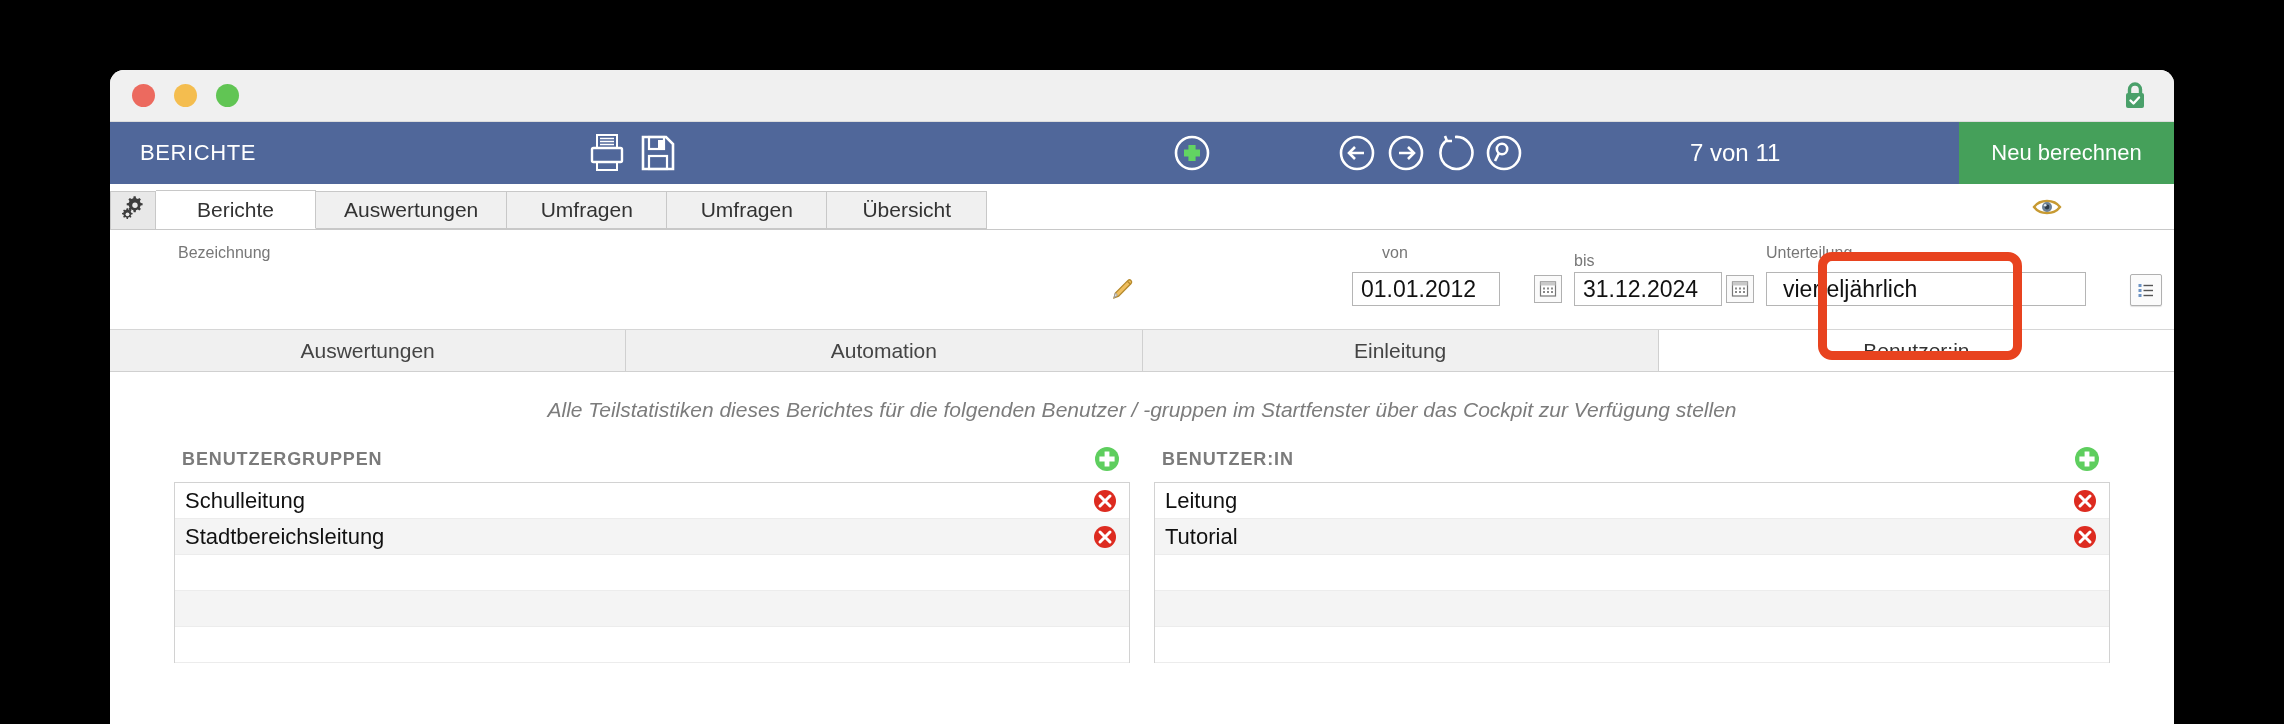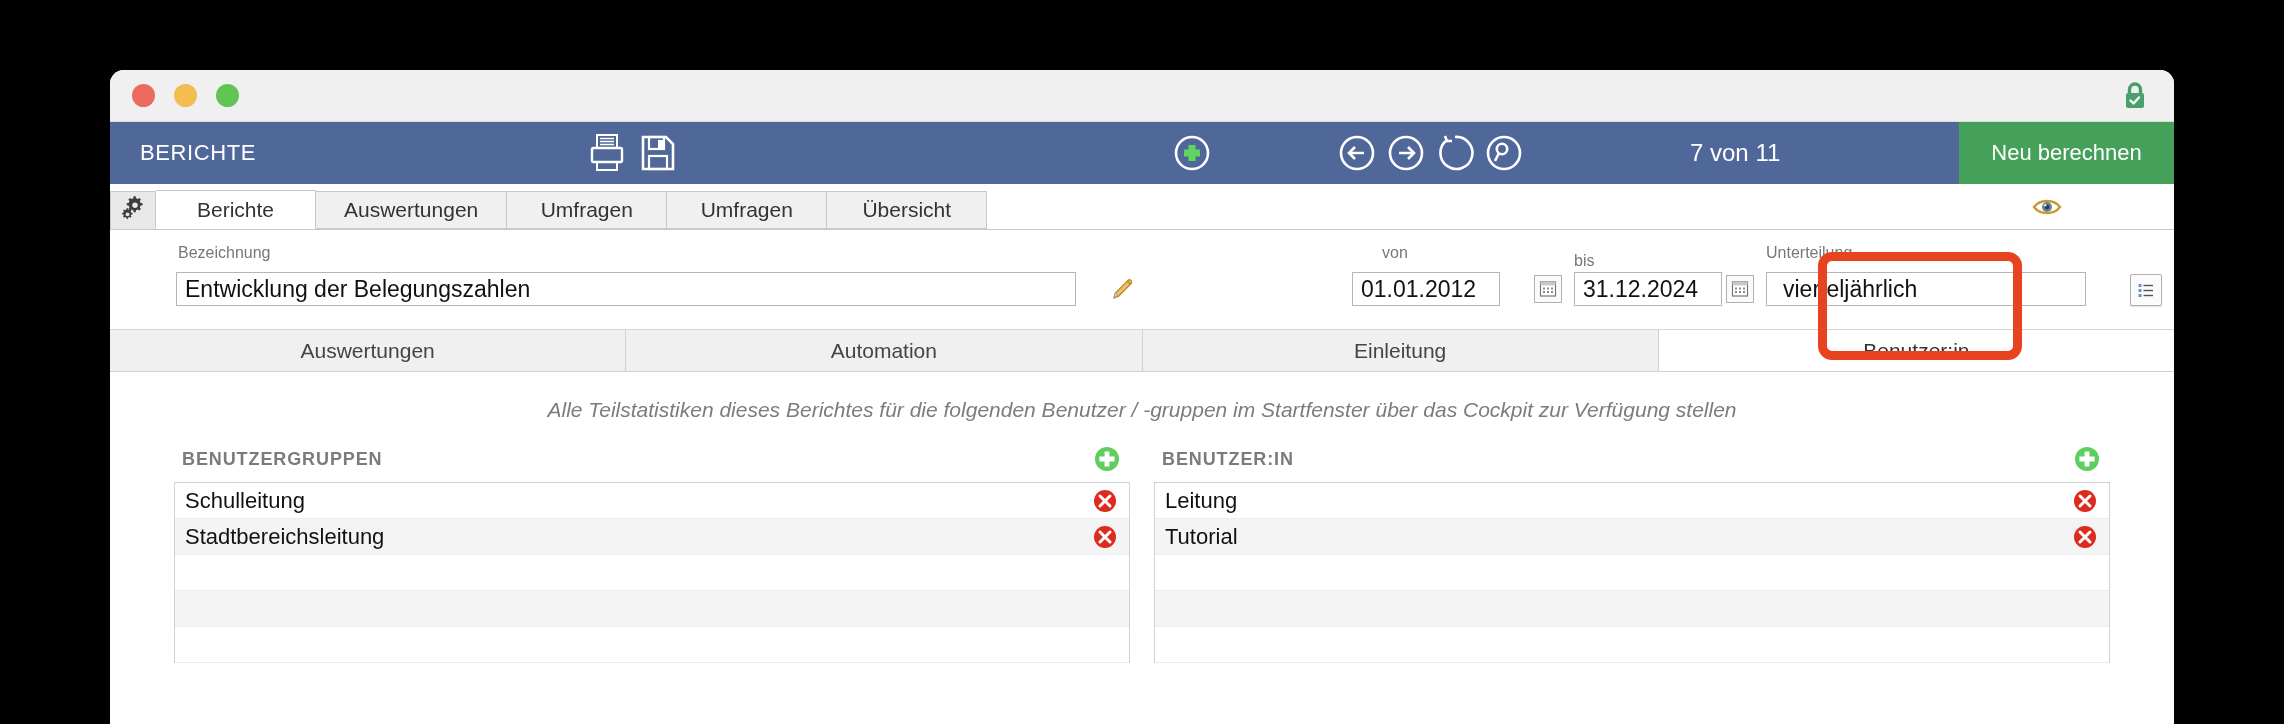--- a/index.html
+++ b/index.html
@@ -347,21 +347,20 @@
         <path d="M2 10 C8 2, 22 2, 28 10 C22 18, 8 18, 2 10 Z" fill="#ffffff" stroke="#c79a32" stroke-width="2.4"></path>
         <circle cx="15" cy="10" r="5" fill="#6d8296"></circle>
         <circle cx="15" cy="10" r="2.4" fill="#2c3b49"></circle>
         <circle cx="13.2" cy="8.3" r="1.3" fill="#dfe8ef"></circle>
       </svg>
     </span>
   </div>
 
   <div class="formarea">
     <span class="fld-label" style="left:68px; top:14px;">Bezeichnung</span>
-    <div class="fld-input" style="left:66px; top:42px; width:900px;">Entwicklung der Belegungszahlen</div>
     <span class="pencil-btn" style="left:1000px; top:46px;">
       <svg width="26" height="26" viewBox="0 0 26 26">
         <path d="M4 22 l1.4 -5 L18 4.4 a2.2 2.2 0 0 1 3.1 3.1 L8.6 20.1 Z" fill="#f0bf5f" stroke="#b5892c" stroke-width="1.3"></path>
         <path d="M17.4 5.2 l3.1 3.1" stroke="#b5892c" stroke-width="1.3"></path>
         <path d="M4 22 l1.4 -5 l2.1 2.1 z" fill="#eeeeee" stroke="#9a9a9a" stroke-width="1"></path>
       </svg>
     </span>
 
     <span class="fld-label" style="left:1272px; top:14px;">von</span>
     <div class="fld-input" style="left:1242px; top:42px; width:148px;">01.01.2012</div>

